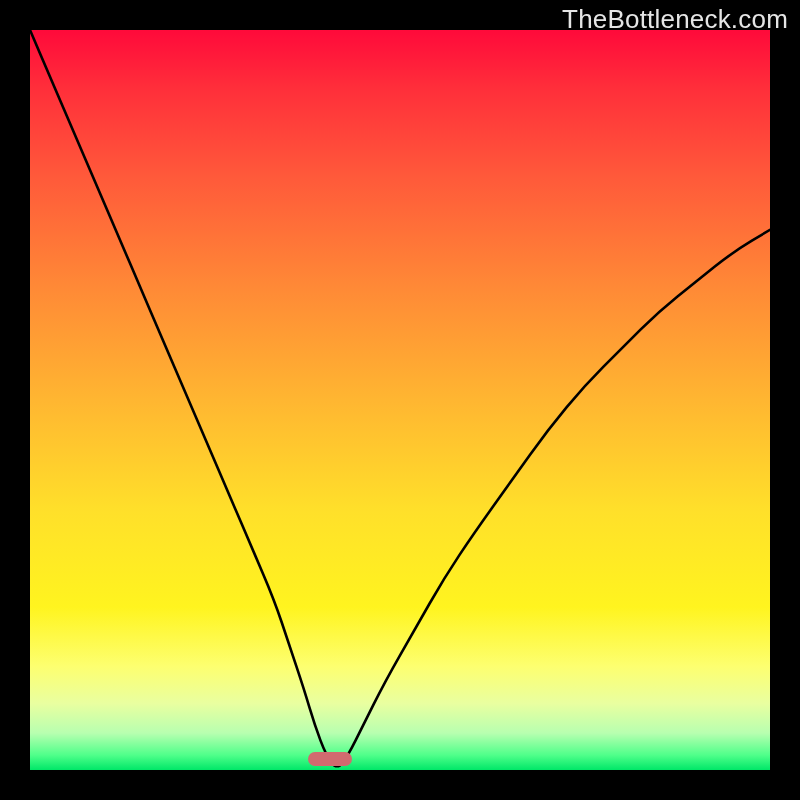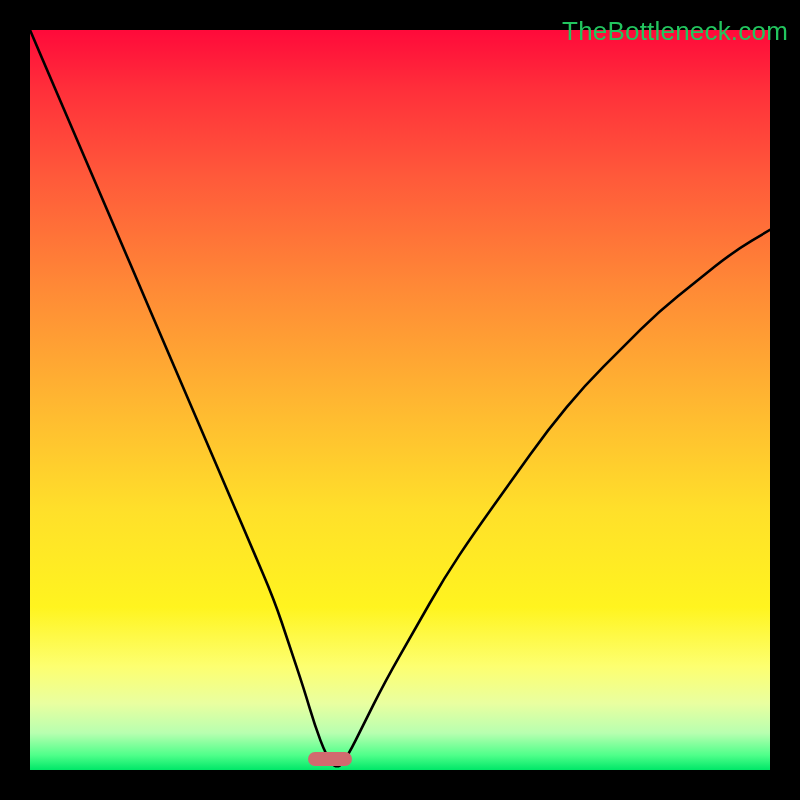--- a/index.html
+++ b/index.html
@@ -5,26 +5,26 @@
   * { margin: 0; padding: 0; box-sizing: border-box; }
   html, body { width: 800px; height: 800px; overflow: hidden; background: #000; }
   .frame {
     position: relative;
     width: 800px;
     height: 800px;
     background: #000;
   }
   .watermark {
     position: absolute;
-    top: 16px;
+    top: 4px;
     right: 12px;
     font-family: Arial, Helvetica, sans-serif;
     font-size: 26px;
     font-weight: 500;
-    color: #22c55e;
+    color: #e5e5e5;
     letter-spacing: 0.2px;
     z-index: 10;
   }
   .plot-area {
     position: absolute;
     left: 30px;
     top: 30px;
     width: 740px;
     height: 740px;
     overflow: hidden;

